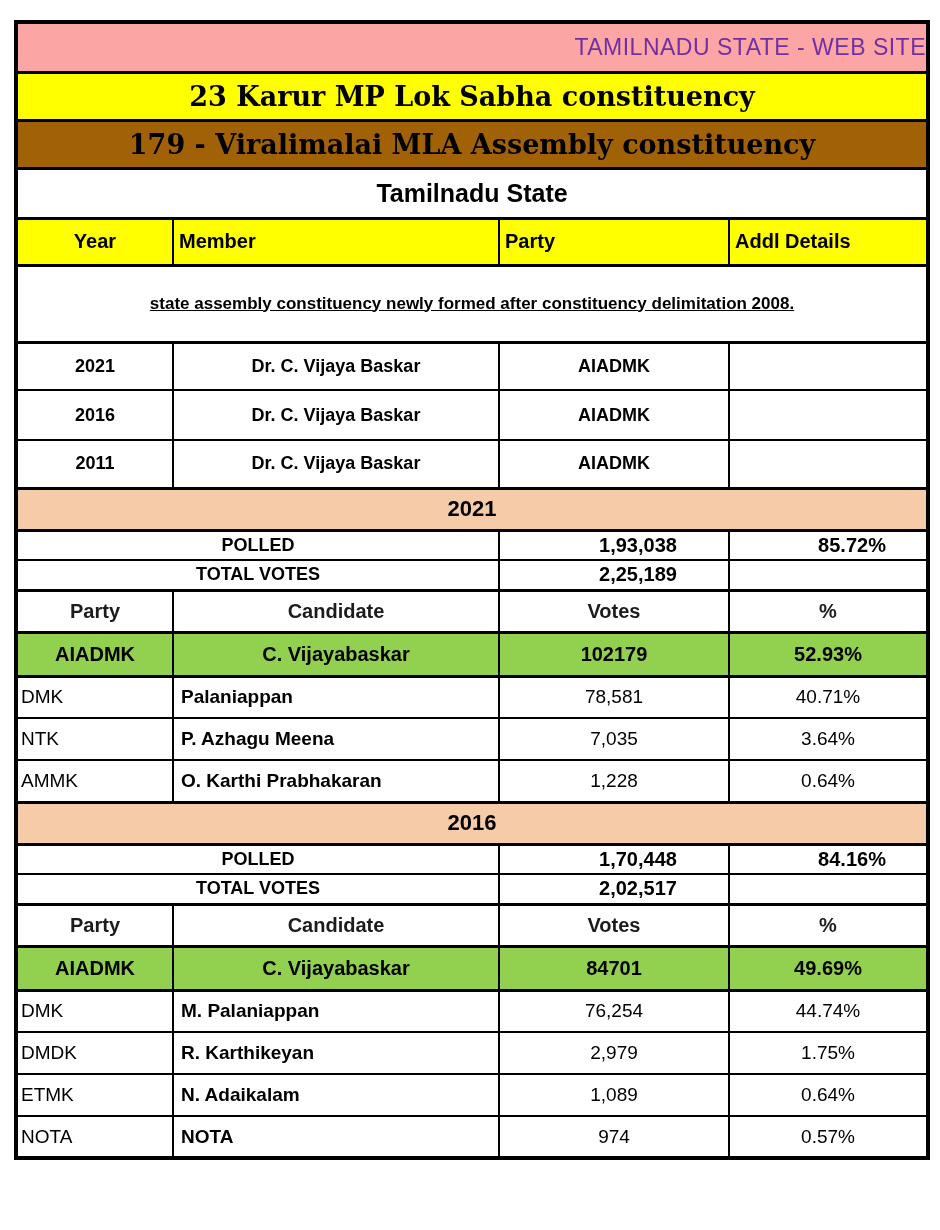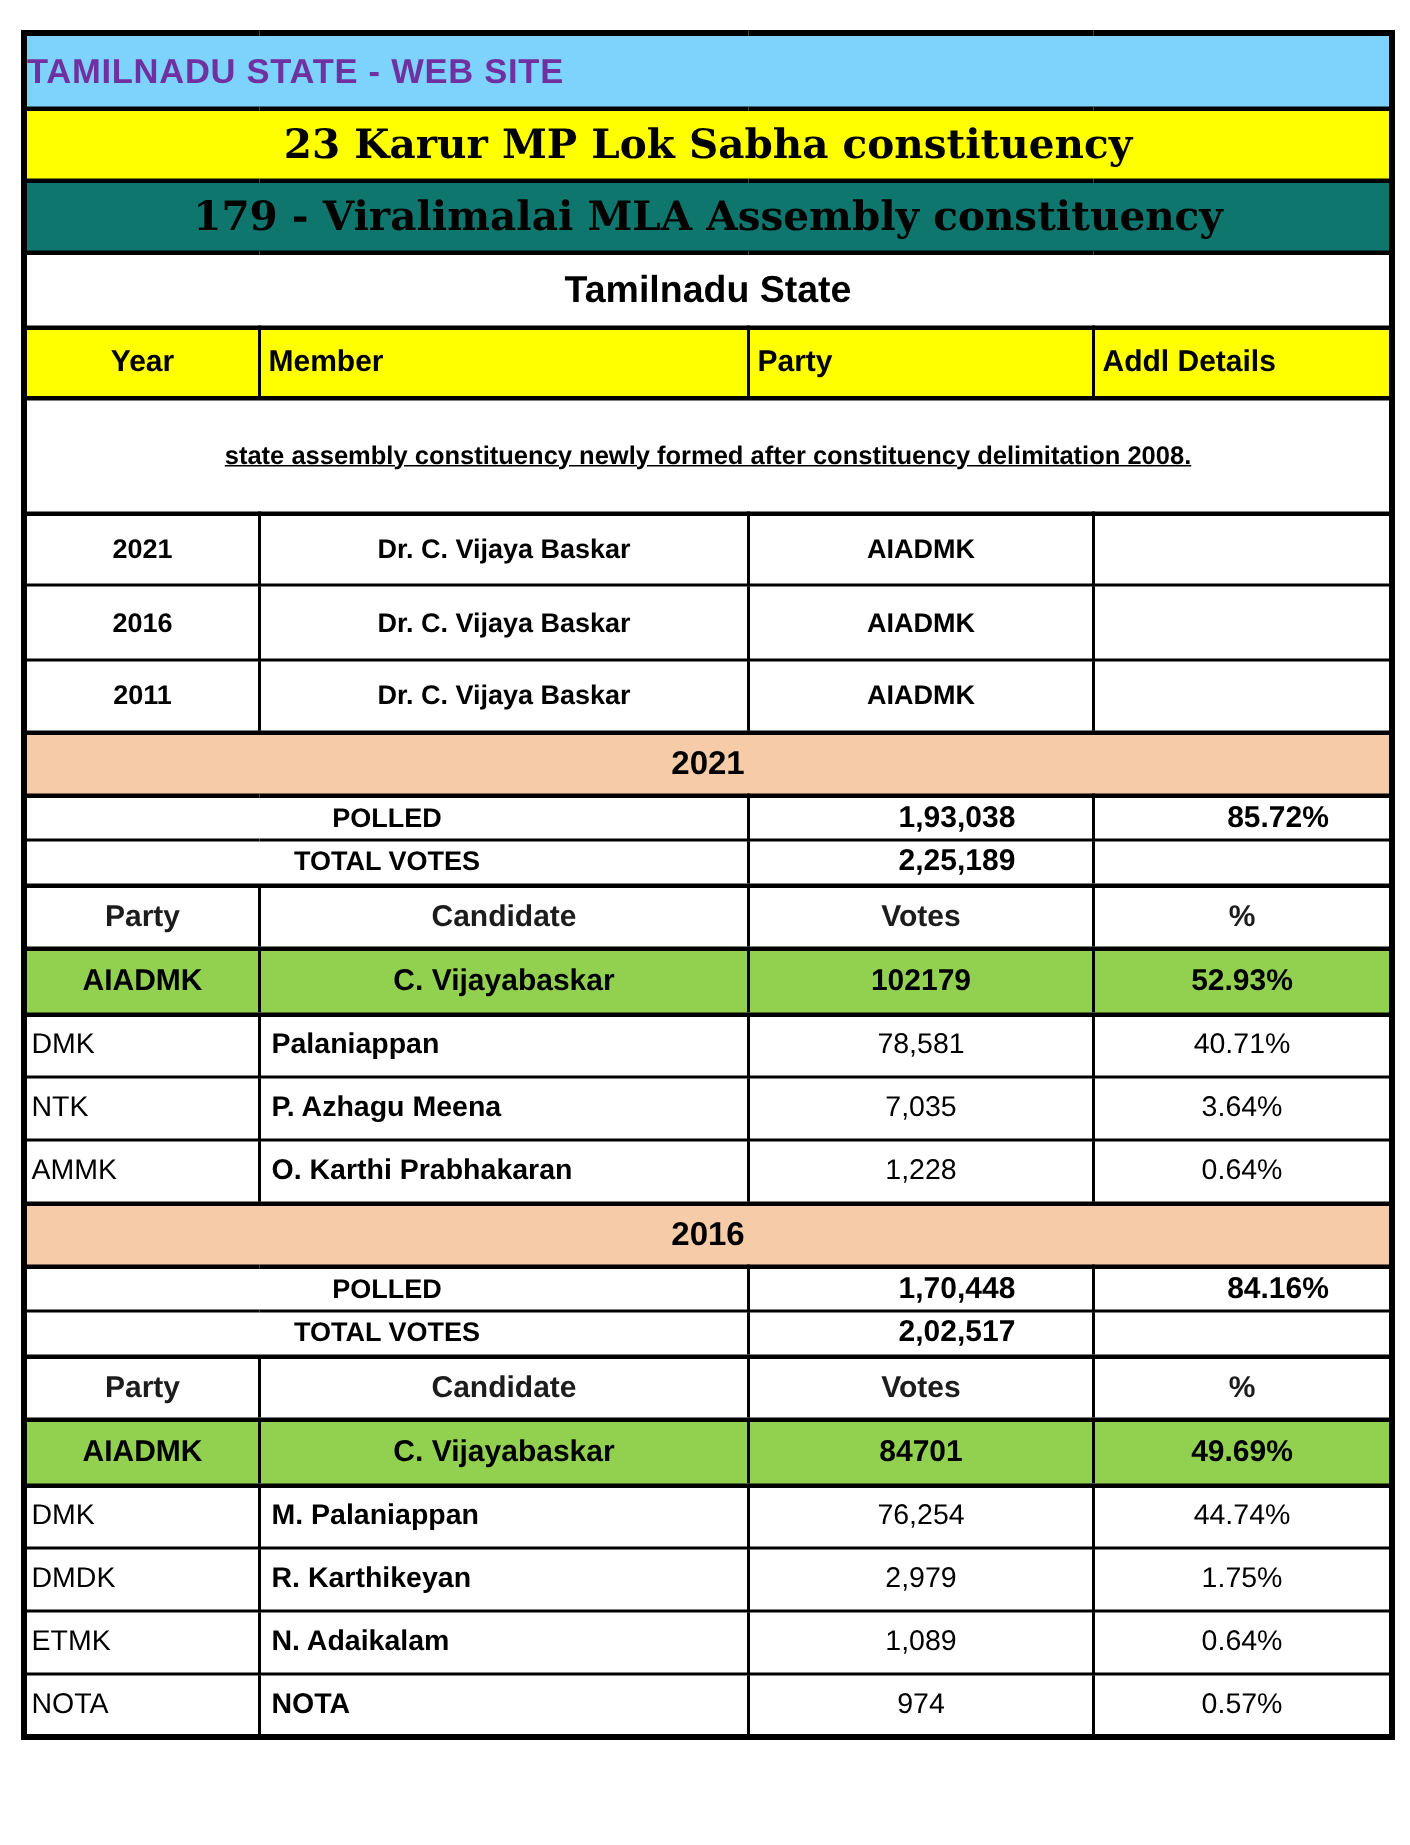--- a/index.html
+++ b/index.html
@@ -23,32 +23,32 @@
     white-space: nowrap;
   }
   
   col.c1 { width: 157px; }
   col.c2 { width: 326px; }
   col.c3 { width: 230px; }
   col.c4 { width: 199px; }
 
   
   .r-title td {
-    height: 50px; background: #7dd3fc;
-    color: #7030A0; font-weight: bold; font-size: 23px;
-    text-align: left; letter-spacing: 0.5px;
+    height: 50px; background: #fca5a5;
+    color: #7030A0; font-weight: normal; font-size: 23px;
+    text-align: right; letter-spacing: 0.5px;
     border-bottom-width: 3px;
   }
   .r-ls td {
     height: 48px; background: #FFFF00;
     font-family: "DejaVu Serif", serif; font-weight: bold; font-size: 27px;
     text-align: center; border-bottom-width: 3px;
   }
   .r-ac td {
-    height: 48px; background: #0f766e;
+    height: 48px; background: #a16207;
     font-family: "DejaVu Serif", serif; font-weight: bold; font-size: 27px;
     text-align: center; border-bottom-width: 3px;
   }
   .r-state td {
     height: 50px; background: #ffffff;
     font-weight: bold; font-size: 25px; text-align: center;
     border-bottom-width: 3px;
   }
   .r-cols td {
     height: 47px; background: #FFFF00;

